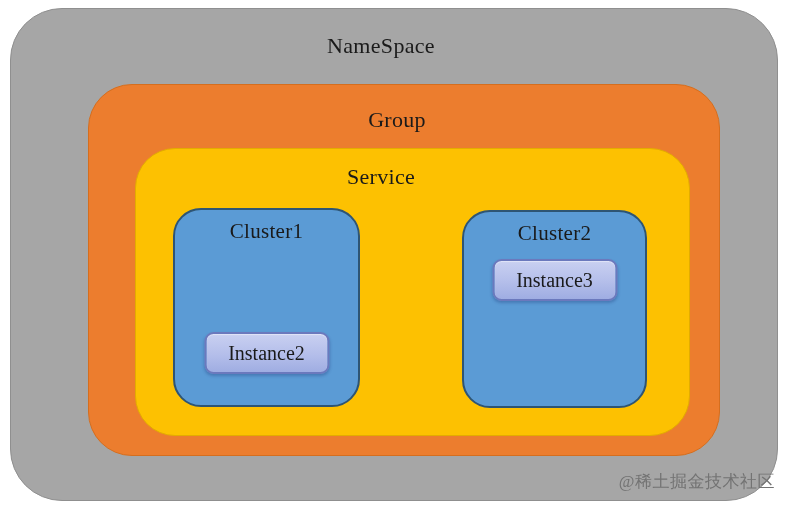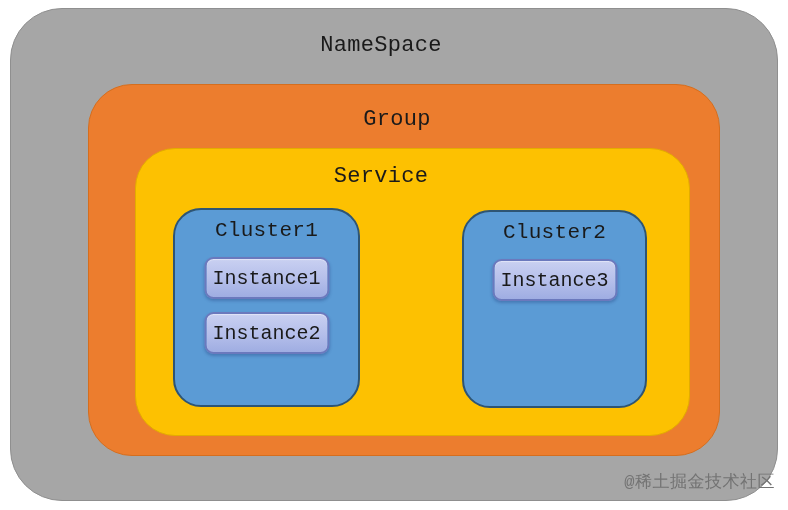--- a/index.html
+++ b/index.html
@@ -3,21 +3,21 @@
 <meta charset="utf-8">
 <style>
   * { margin: 0; padding: 0; box-sizing: border-box; }
   html, body { background: #ffffff; }
   .page {
     position: relative;
     width: 788px;
     height: 510px;
     background: #ffffff;
     overflow: hidden;
-    font-family: Liberation Mono, monospace;
+    font-family: Liberation Serif, serif;
     color: #1a1a1a;
   }
   .box { position: absolute; }
   .label {
     position: absolute;
     white-space: nowrap;
     transform: translateX(-50%);
     line-height: 24px;
     letter-spacing: 0.3px;
   }
@@ -71,21 +71,21 @@
     background: linear-gradient(180deg, #c9d0f1 0%, #b4beea 55%, #9fade2 100%);
     border: 2px solid #6b79bd;
     border-radius: 9px;
     display: flex;
     align-items: center;
     justify-content: center;
     font-size: 20px;
     box-shadow: 0 2px 3px rgba(25, 45, 110, 0.30), inset 0 1px 1px rgba(255, 255, 255, 0.45);
   }
   .instance-top { top: 47px; }
-  .instance-bottom { top: 102px; }
+  .instance-bottom { top: 122px; }
 
   
   .watermark {
     position: absolute;
     right: 13px;
     top: 470px;
     font-size: 17px;
     letter-spacing: 0.5px;
     color: #737373;
   }
@@ -99,23 +99,20 @@
     <div class="label ns-label">NameSpace</div>
 
     <div class="box group">
       <div class="label group-label">Group</div>
 
       <div class="box service">
         <div class="label service-label">Service</div>
 
         <div class="box cluster cluster1">
           <div class="label cluster-label">Cluster1</div>
-          <div class="instance instance-top">
-            <span>Instance1</span>
-          </div>
           <div class="instance instance-bottom">
             <span>Instance2</span>
           </div>
         </div>
 
         <div class="box cluster cluster2">
           <div class="label cluster-label">Cluster2</div>
           <div class="instance instance-top">
             <span>Instance3</span>
           </div>

